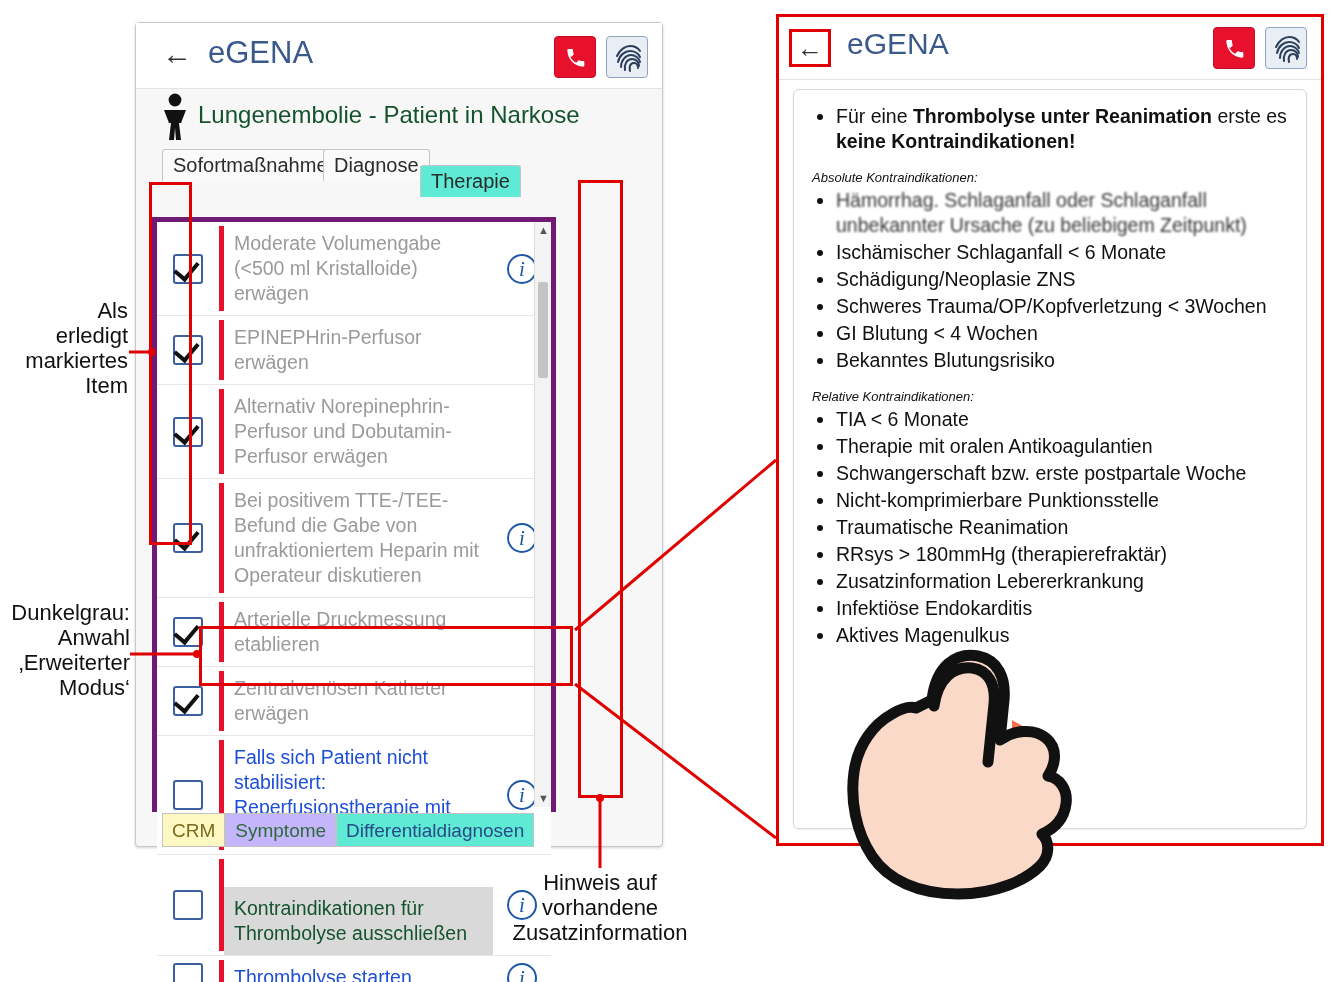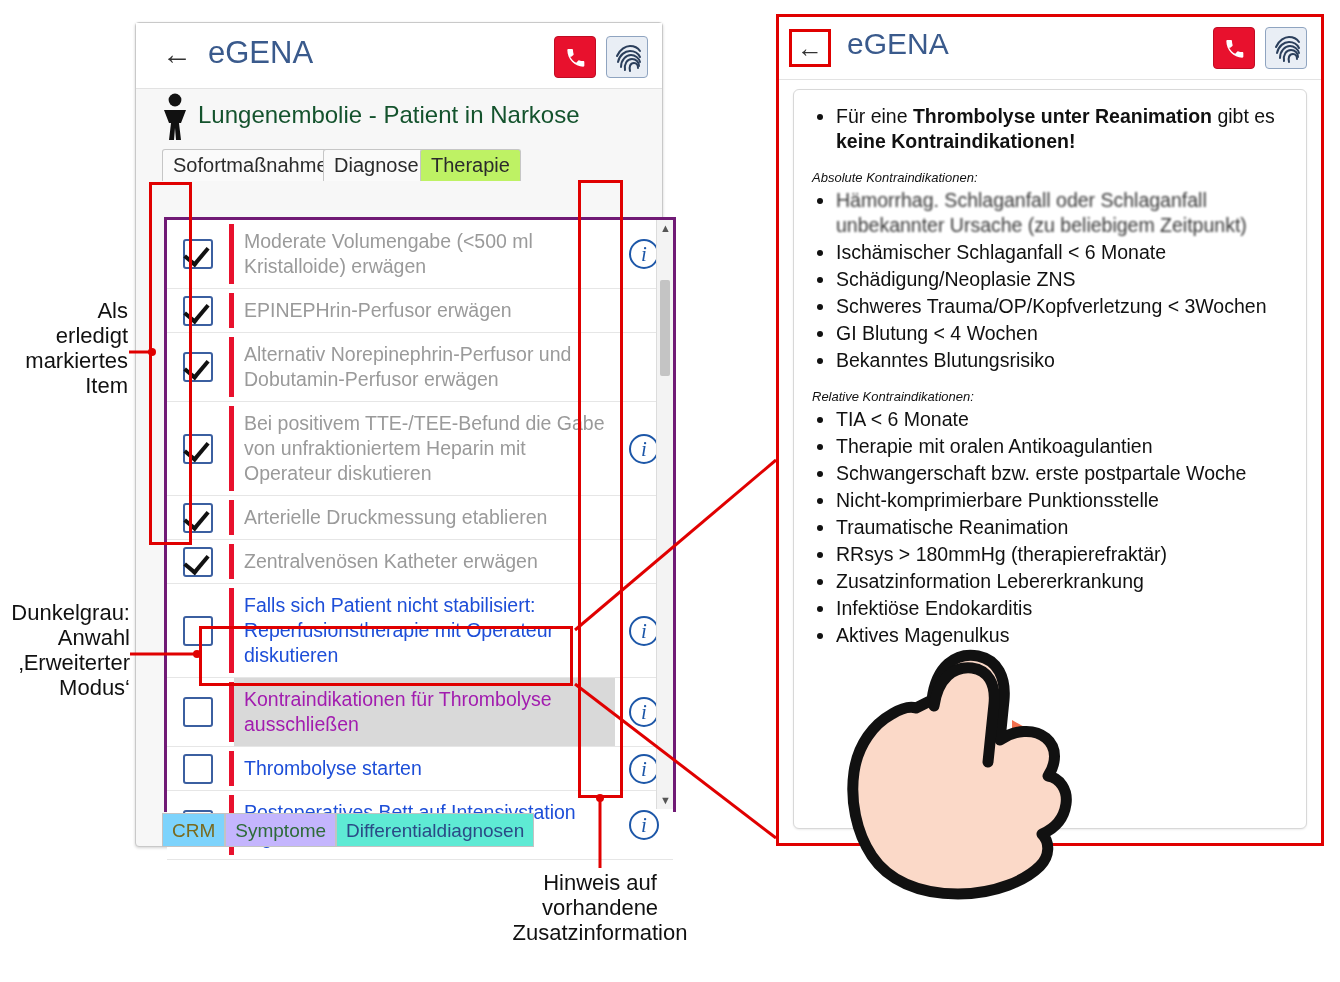--- a/index.html
+++ b/index.html
@@ -108,31 +108,31 @@
     line-height: 31px;
     padding: 0 10px;
     font-size: 20px;
     border: 1px solid #c6c6c6;
     border-bottom: none;
     background: #fafafa;
     color: #2b2b2b;
     box-sizing: border-box;
     border-radius: 3px 3px 0 0;
   }
-  .tab.active { background: #bef264; }
+  .tab.active { background: #5eead4; margin-top: 16px; }
 
   
   .list-area {
     position: absolute;
-    left: 28px;
+    left: 16px;
     top: 194px;
-    width: 512px;
+    width: 404px;
     height: 595px;
     background: #ffffff;
-    border: 3px solid #701a75;
+    border: 5px solid #701a75;
     box-sizing: border-box;
   }
   .list-row {
     position: relative;
     display: flex;
     align-items: stretch;
     border-bottom: 1px solid #e6e6e6;
     background: #ffffff;
   }
   .cb-cell {
@@ -191,21 +191,21 @@
     color: #1d57a8;
     font-family: "Liberation Serif", serif;
     font-style: italic;
     font-size: 21px;
     line-height: 27px;
     text-align: center;
     box-sizing: border-box;
   }
   .info-ic.hidden { visibility: hidden; }
 
-  .row-highlight .txt-cell { background: #d9d9d9; color:#a21caf; }
+  .row-highlight .txt-cell { background: #d9d9d9; color:#14532d;margin-top:32px; }
 
   
   .vscroll {
     position: absolute;
     right: 0;
     top: 0;
     width: 17px;
     height: 100%;
     background: #f3f3f3;
     border-left: 1px solid #dcdcdc;
@@ -242,21 +242,21 @@
     gap: 0px;
   }
   .chip {
     height: 34px;
     line-height: 33px;
     padding: 0 9px;
     font-size: 19px;
     border: 1px solid #c3c3c3;
     box-sizing: border-box;
   }
-  .chip.crm { background: #7dd3fc; color: #7a6a1d; }
+  .chip.crm { background: #fef9c3; color: #7a6a1d; }
   .chip.sym { background: #c4b5fd; color: #2d6b38; }
   .chip.dd  { background: #5eead4; color: #2a4a86; }
 
   
   #right-panel {
     position: absolute;
     left: 776px;
     top: 14px;
     width: 548px;
     height: 832px;
@@ -539,21 +539,21 @@
             <path d="M8 25c0-7 5-12 10-12 4 0 8 3 9 7"></path>
             <path d="M12 28c-1-6 2-11 7-11 4 0 7 3 7 7"></path>
             <path d="M17 29c-1-4 0-8 4-8 3 0 4 3 4 5"></path>
           </g>
         </svg>
       </div>
     </div>
 
     <div class="rp-card">
       <ul>
-        <li><span>Für eine </span><b>Thrombolyse unter Reanimation</b><span> gibt es </span><b>keine Kontraindikationen!</b></li>
+        <li><span>Für eine </span><b>Thrombolyse unter Reanimation</b><span> erste es </span><b>keine Kontraindikationen!</b></li>
       </ul>
 
       <div class="rp-sub">Absolute Kontraindikationen:</div>
       <ul>
         <li><span class="blur">Hämorrhag. Schlaganfall oder Schlaganfall unbekannter Ursache (zu beliebigem Zeitpunkt)</span></li>
         <li>Ischämischer Schlaganfall &lt; 6 Monate</li>
         <li>Schädigung/Neoplasie ZNS</li>
         <li>Schweres Trauma/OP/Kopfverletzung &lt; 3Wochen</li>
         <li>GI Blutung &lt; 4 Wochen</li>
         <li>Bekanntes Blutungsrisiko</li>

